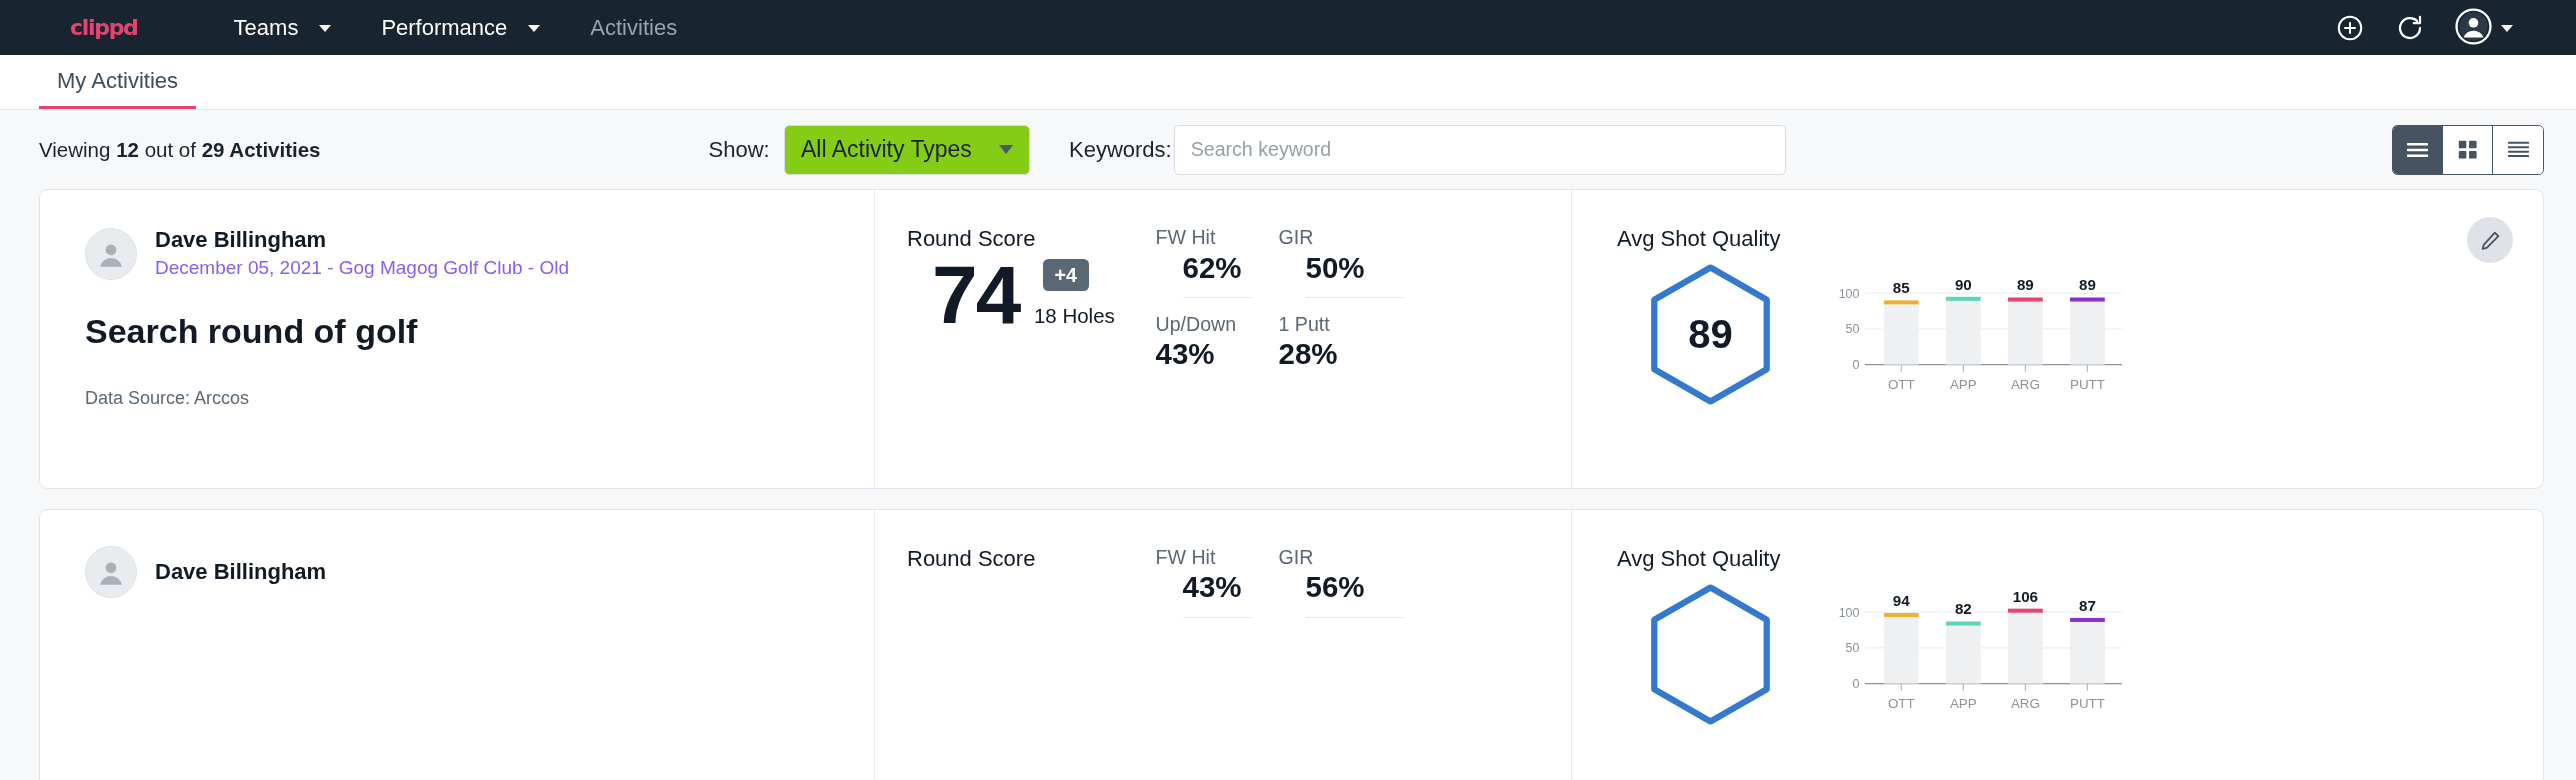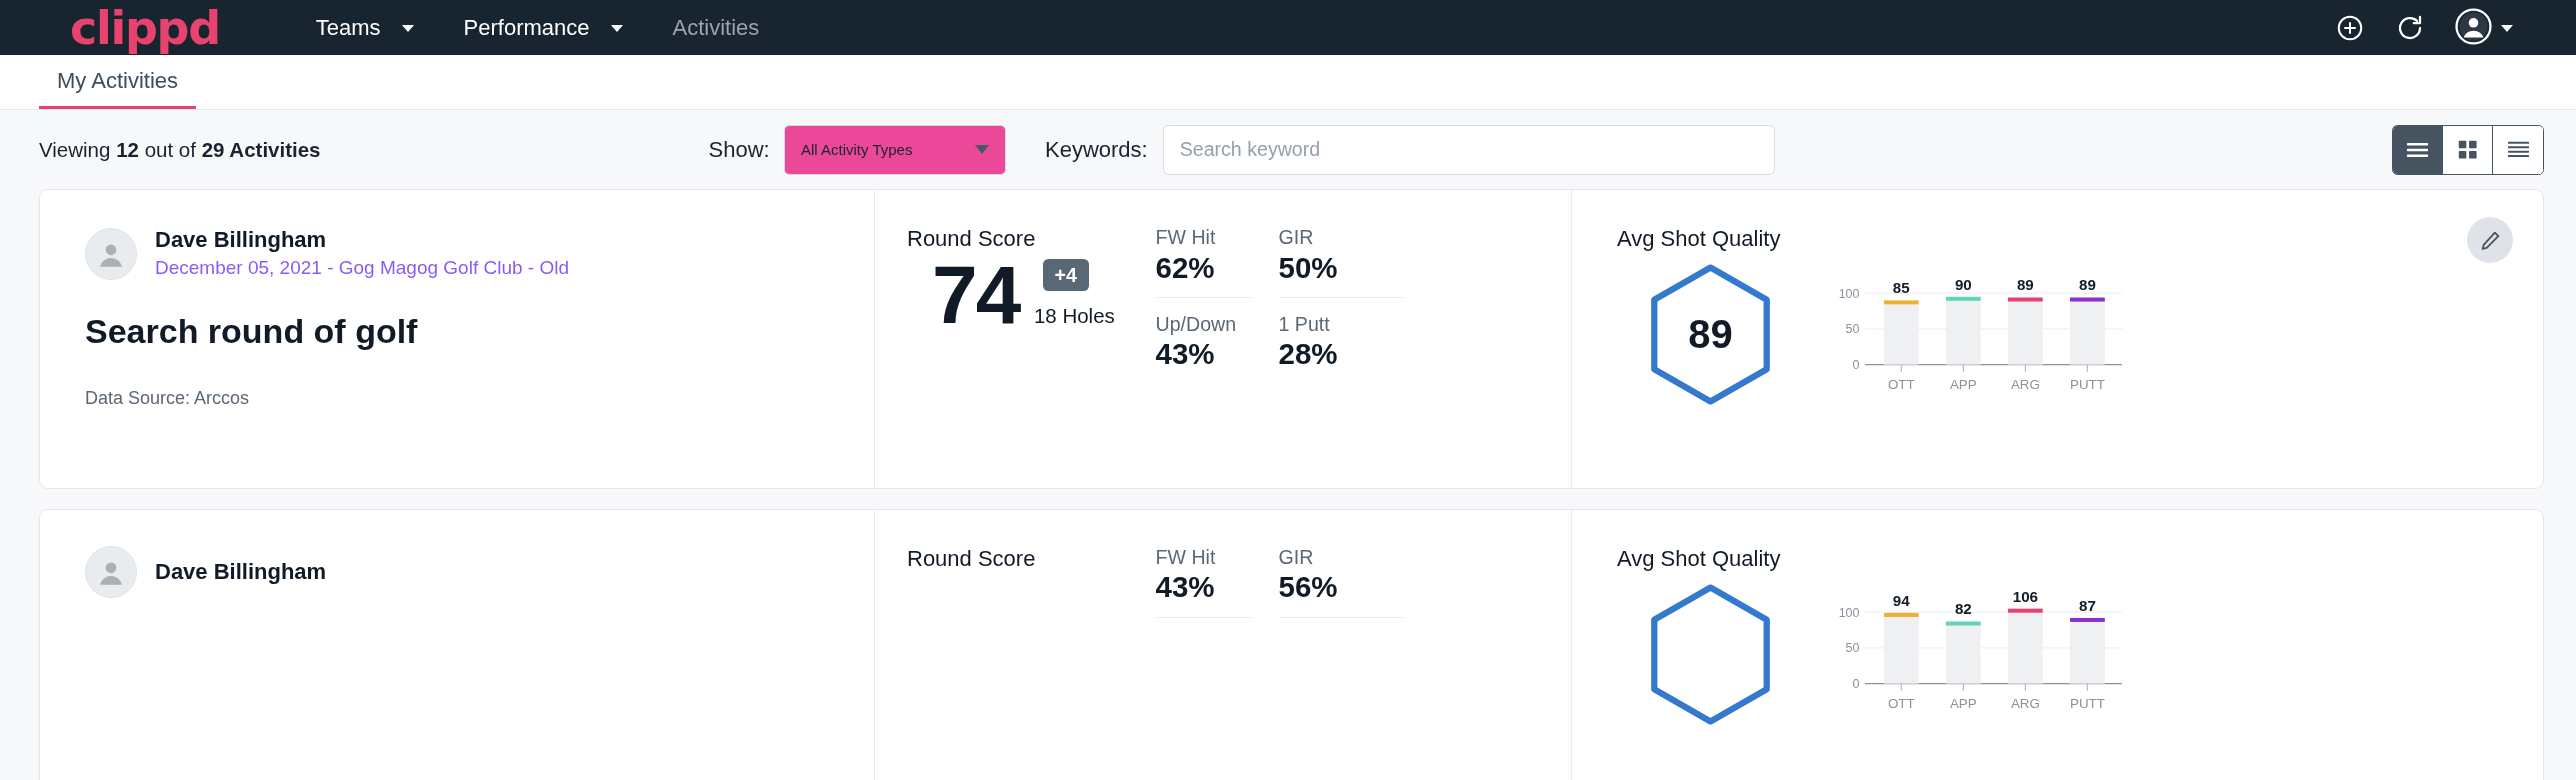--- a/index.html
+++ b/index.html
@@ -13,21 +13,21 @@
   
   .topnav {
     height: 55px;
     background: #182430;
     display: flex;
     align-items: center;
     padding: 0 36px 0 0;
     position: relative;
   }
   .logo {
-    font-size: 46px;
+    font-size: 22px;
     font-weight: 700;
     color: #e8436f;
     letter-spacing: -1.3px;
     margin-left: 70px;
     margin-right: 71px;
     line-height: 1;
     font-family: "DejaVu Sans", sans-serif;
   }
   .nav-items { display: flex; align-items: center; gap: 0px; }
   .nav-item {
@@ -77,37 +77,37 @@
     height: 79px;
     display: flex;
     align-items: center;
     padding: 0 32px 0 39px;
     background: #f7f8fa;
   }
   .viewing { font-size: 20.5px; color: #1a2430; }
   .viewing b { font-weight: 700; }
   .show-label { font-size: 22px; color: #1a2430; margin-right: 14.3px; }
   .select {
-    width: 222px; height: 50px;
-    background: #ec4899;
+    width: 246px; height: 50px;
+    background: #84cc16;
     border: 0.9px solid #d7dce2;
     border-radius: 5.4px;
     display: flex; align-items: center;
     padding: 0 16px;
-    font-size: 15px; color: #1a2430;
+    font-size: 23px; color: #1a2430;
     cursor: pointer;
   }
   .select .sel-chev {
     margin-left: auto;
     width: 0; height: 0;
     border-left: 7.1px solid transparent;
     border-right: 7.1px solid transparent;
     border-top: 9px solid #4a5764;
   }
-  .kw-label { font-size: 22px; color: #1a2430; margin: 0 15px 0 39px; }
+  .kw-label { font-size: 22px; color: #1a2430; margin: 0 2px 0 39px; }
   .search-input {
     width: 612px; height: 50px;
     background: #fff;
     border: 0.9px solid #d7dce2;
     border-radius: 5.4px;
     padding: 0 16px;
     font-size: 19.6px;
     color: #1a2430;
     font-family: "Liberation Sans", sans-serif;
   }
@@ -184,20 +184,21 @@
     grid-template-columns: 96px 125px;
     grid-auto-rows: min-content;
     column-gap: 27px;
   }
   .stat-label { font-size: 19.6px; color: #5a6775; }
   .stat-val {
     font-size: 29.5px; font-weight: 700; color: #111b27;
     padding-bottom: 12.5px;
     border-bottom: 0.9px solid #e6e9ed;
     margin-top: 1.8px;
+    margin-left: 27px;
   }
   .stat-label2 { font-size: 19.6px; color: #5a6775; padding-top: 14.3px; }
   .stat-val2 { font-size: 29.5px; font-weight: 700; color: #111b27; margin-top: 1.8px; }
 
   .col-quality {
     flex: 1;
     padding: 36px 0 0 45px;
     border-left: 0.9px solid #e8ebef;
     display: flex; flex-direction: column;
   }

